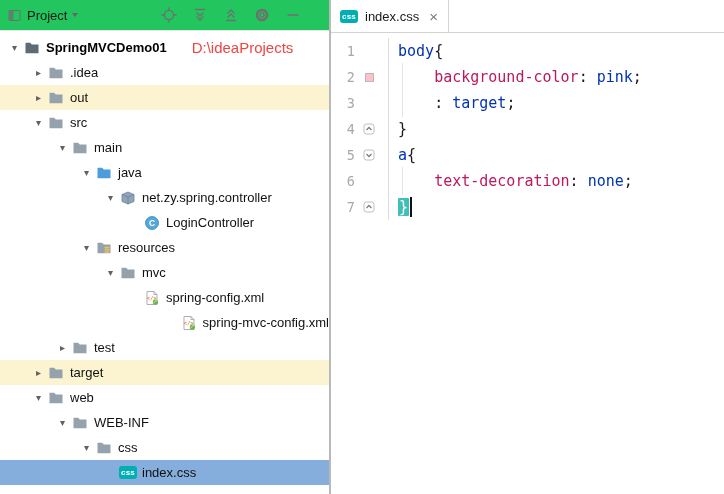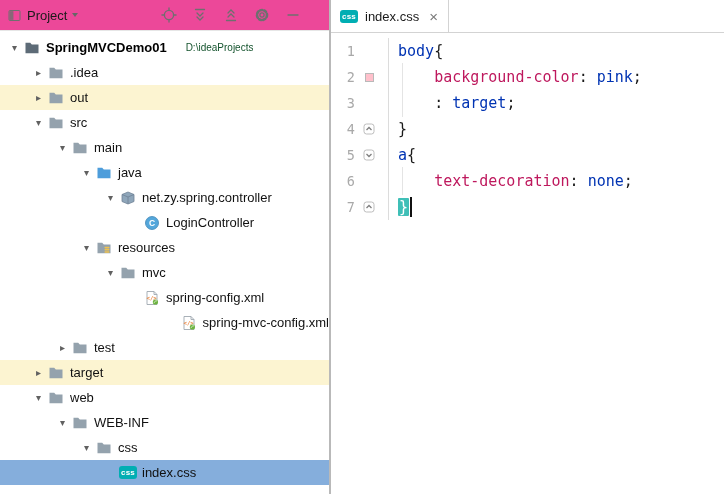--- a/index.html
+++ b/index.html
@@ -3,37 +3,37 @@
 <meta charset="utf-8">
 <style>
   *{box-sizing:border-box;margin:0;padding:0}
   html,body{width:724px;height:494px;overflow:hidden;background:#fff;
     font-family:"Liberation Sans","DejaVu Sans",sans-serif;}
   .app{display:flex;width:724px;height:494px;background:#fff}
 
   
   .project-panel{width:329px;flex:none;display:flex;flex-direction:column;background:#fff;overflow:hidden}
   .panel-header{height:31px;flex:none;display:flex;align-items:center;gap:5px;
-    padding:0 28px 0 8px;border-bottom:1px solid #E6E6E6;background:#ec4899}
+    padding:0 28px 0 8px;border-bottom:1px solid #E6E6E6;background:#22c55e}
   .tw-icon{display:inline-flex;margin-right:1px}
   .view-selector{display:inline-flex;align-items:center;gap:5px;font-size:13px;color:#1a1a1a;cursor:default}
   .dd-caret{width:0;height:0;border-left:3.5px solid transparent;border-right:3.5px solid transparent;border-top:4px solid #666}
   .header-icons{margin-left:auto;display:flex;align-items:center;gap:15px}
   .hicon{display:inline-flex;cursor:default}
   .hicon svg{stroke:#6F6F6F;fill:none;stroke-width:1.3;stroke-linecap:round}
 
   .tree{flex:1;padding-top:4px;overflow:hidden;position:relative}
   .tree-row{height:25px;display:flex;align-items:center;white-space:nowrap;font-size:13px;color:#111;cursor:default}
   .tree-row.highlighted{background:var(--excluded-yellow)}
   .tree-row.selected{background:var(--selection-blue)}
   .chev{width:17px;flex:none;text-align:center;font-size:10px;color:#616161;line-height:1}
   .nicon{width:18px;height:16px;flex:none;display:inline-flex;align-items:center;justify-content:center;margin-right:5px}
   .nlabel{color:#111}
   .nlabel.bold{font-weight:bold;color:#000}
-  .npath{margin-left:19px;color:#14532d;font-size:10px;overflow:hidden}
+  .npath{margin-left:25px;color:#ef4444;font-size:15px;overflow:hidden}
   .badge-css{display:inline-flex;align-items:center;justify-content:center;width:18px;height:13px;border-radius:3px;
     background:var(--css-badge-teal);color:#fff;font-size:8px;font-weight:bold;letter-spacing:.2px}
 
   .splitter{width:2px;flex:none;background:#B9B9B9;cursor:col-resize}
 
   
   .editor-area{flex:1;display:flex;flex-direction:column;min-width:0;background:#fff}
   .tab-bar{height:33px;flex:none;display:flex;align-items:stretch;border-bottom:1px solid #D3D3D3;background:#fff}
   .tab{display:flex;align-items:center;gap:7px;padding:0 10px 0 9px;border-right:1px solid #D3D3D3;
     font-size:13px;color:#1a1a1a;background:#fff;cursor:default}

